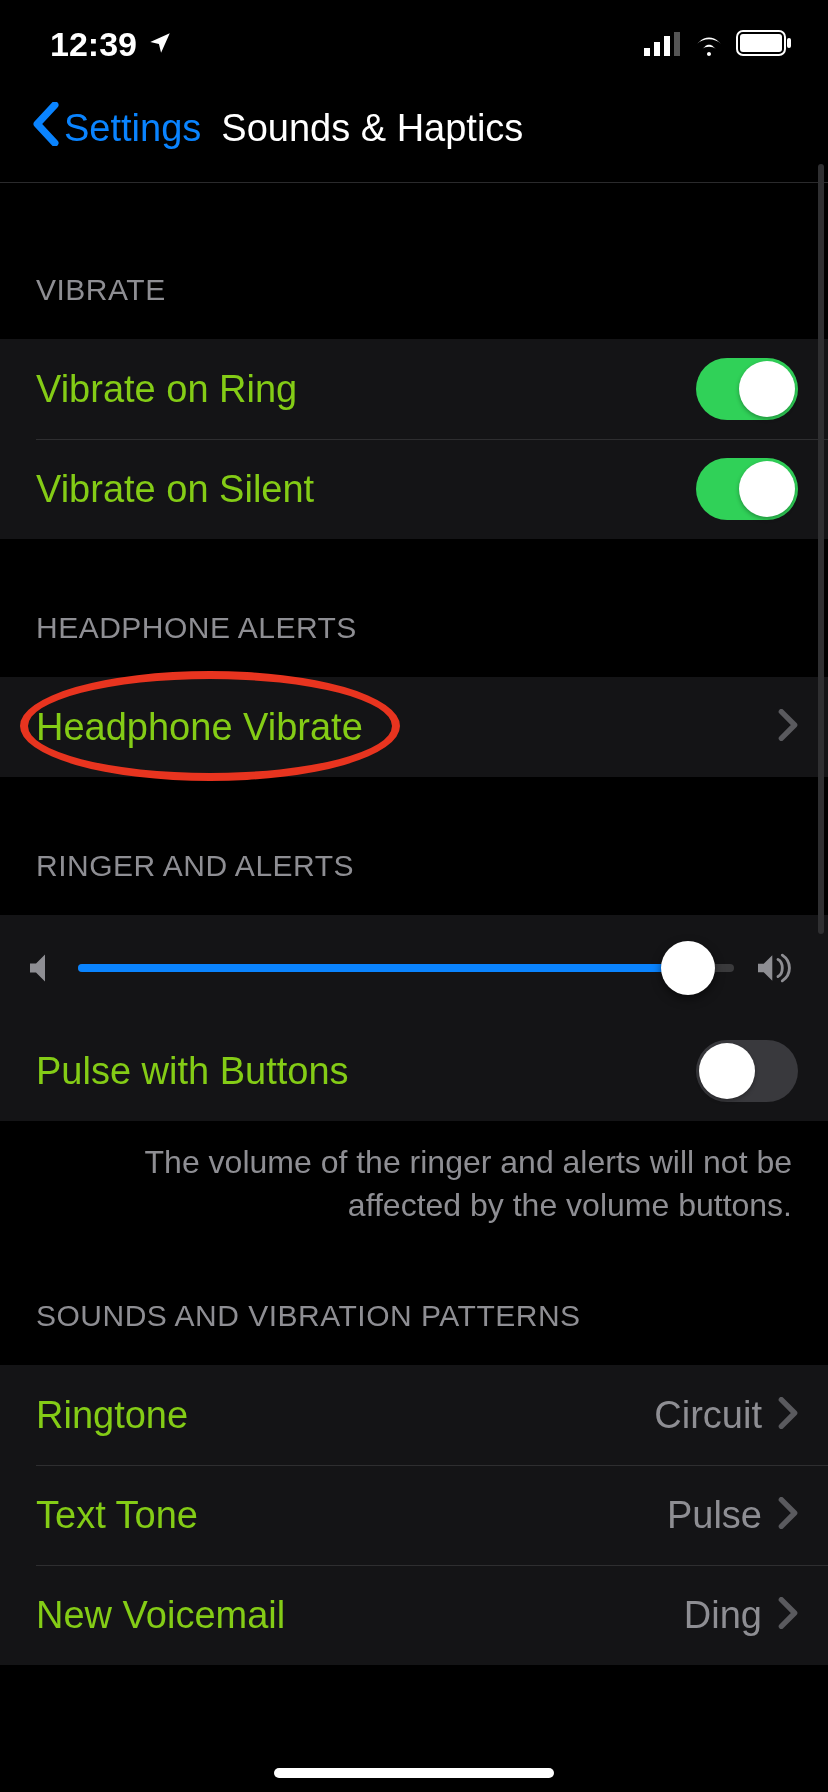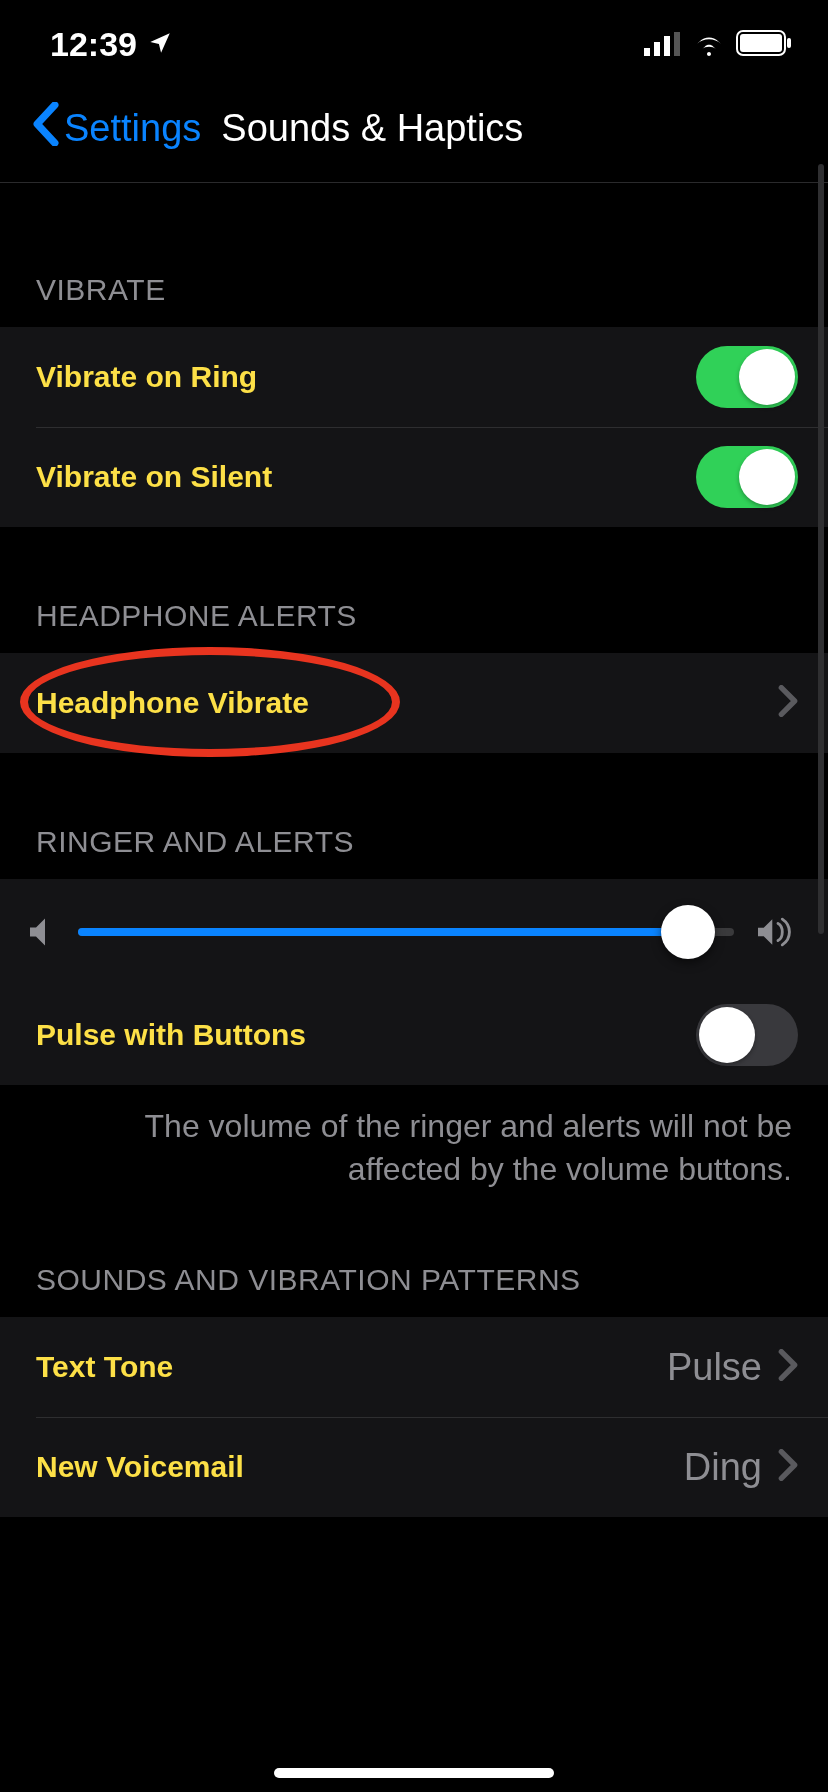--- a/index.html
+++ b/index.html
@@ -54,21 +54,21 @@
   .nav-sep {
     height: 1px;
     background: #2a2a2c;
   }
 
   
   .section-header {
     color: #8e8e93;
     font-size: 30px;
     letter-spacing: 0.5px;
-    padding: 0 36px 20px 36px;
+    padding: 0 36px 32px 36px;
   }
   .section-spacer-top { height: 90px; }
   .section-spacer-mid { height: 72px; }
 
   .group {
     background: #141416;
   }
   .row {
     display: flex;
     align-items: center;
@@ -80,23 +80,23 @@
   .row + .row::before {
     content: "";
     position: absolute;
     left: 36px;
     right: 0;
     top: 0;
     height: 1px;
     background: #2e2e30;
   }
   .row-label {
-    font-size: 30px;
-    font-weight: 700;
-    color: #fde047;
+    font-size: 38px;
+    font-weight: 400;
+    color: #84cc16;
   }
   .row-value {
     font-size: 38px;
     color: #8e8e93;
     margin-right: 16px;
   }
   .row-right { display: flex; align-items: center; }
   .chevron {
     color: #5a5a5e;
     font-size: 40px;
@@ -311,20 +311,29 @@
         <div class="switch-knob"></div>
       </div>
   </div>
 </div>
 <div class="footer-text">The volume of the ringer and alerts will not be affected by the volume buttons.</div>
 
 <div class="section-spacer-mid"></div>
 <div class="section-header">SOUNDS AND VIBRATION PATTERNS</div>
 <div class="group">
   <div class="row">
+    <span class="row-label">Ringtone</span>
+    <div class="row-right">
+      <span class="row-value">Circuit</span>
+      <span class="chevron"><svg width="20" height="32" viewBox="0 0 14 24">
+            <path d="M2 2 L12 12 L2 22" stroke="#5a5a5e" stroke-width="4" fill="none" stroke-linecap="round" stroke-linejoin="round"></path>
+          </svg></span>
+    </div>
+  </div>
+  <div class="row">
     <span class="row-label">Text Tone</span>
     <div class="row-right">
       <span class="row-value">Pulse</span>
       <span class="chevron"><svg width="20" height="32" viewBox="0 0 14 24">
             <path d="M2 2 L12 12 L2 22" stroke="#5a5a5e" stroke-width="4" fill="none" stroke-linecap="round" stroke-linejoin="round"></path>
           </svg></span>
     </div>
   </div>
   <div class="row">
     <span class="row-label">New Voicemail</span>

